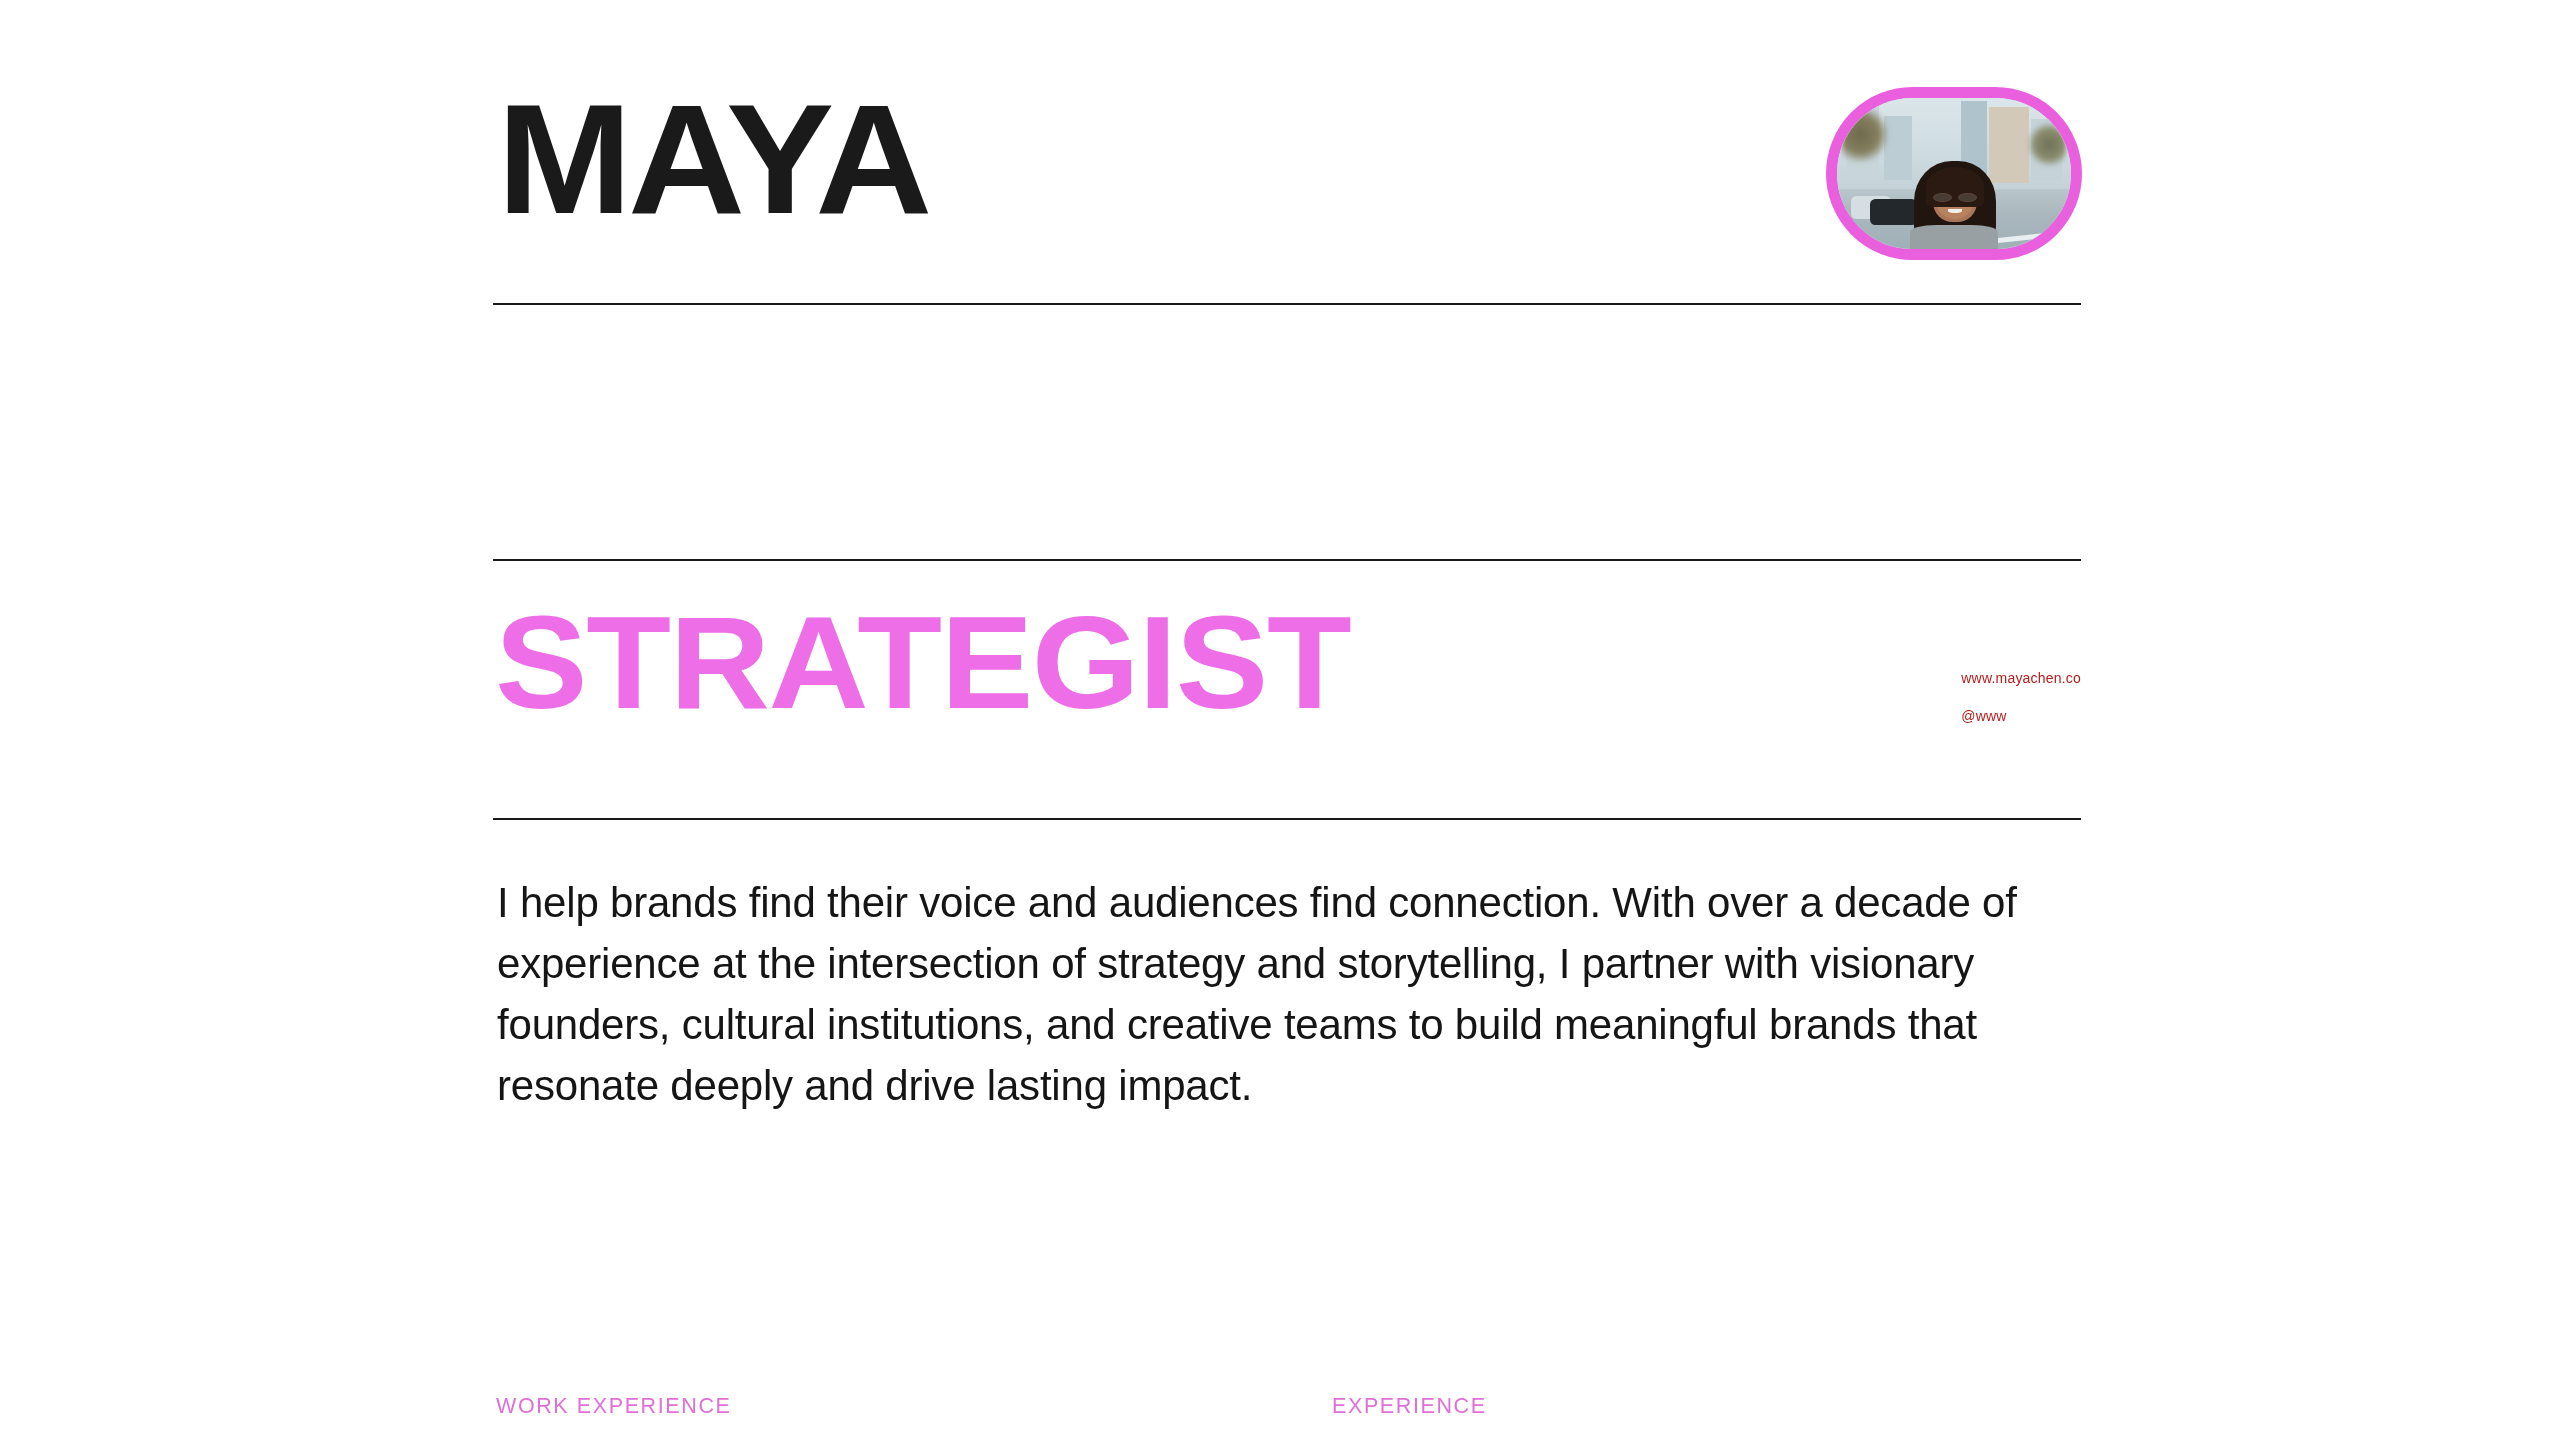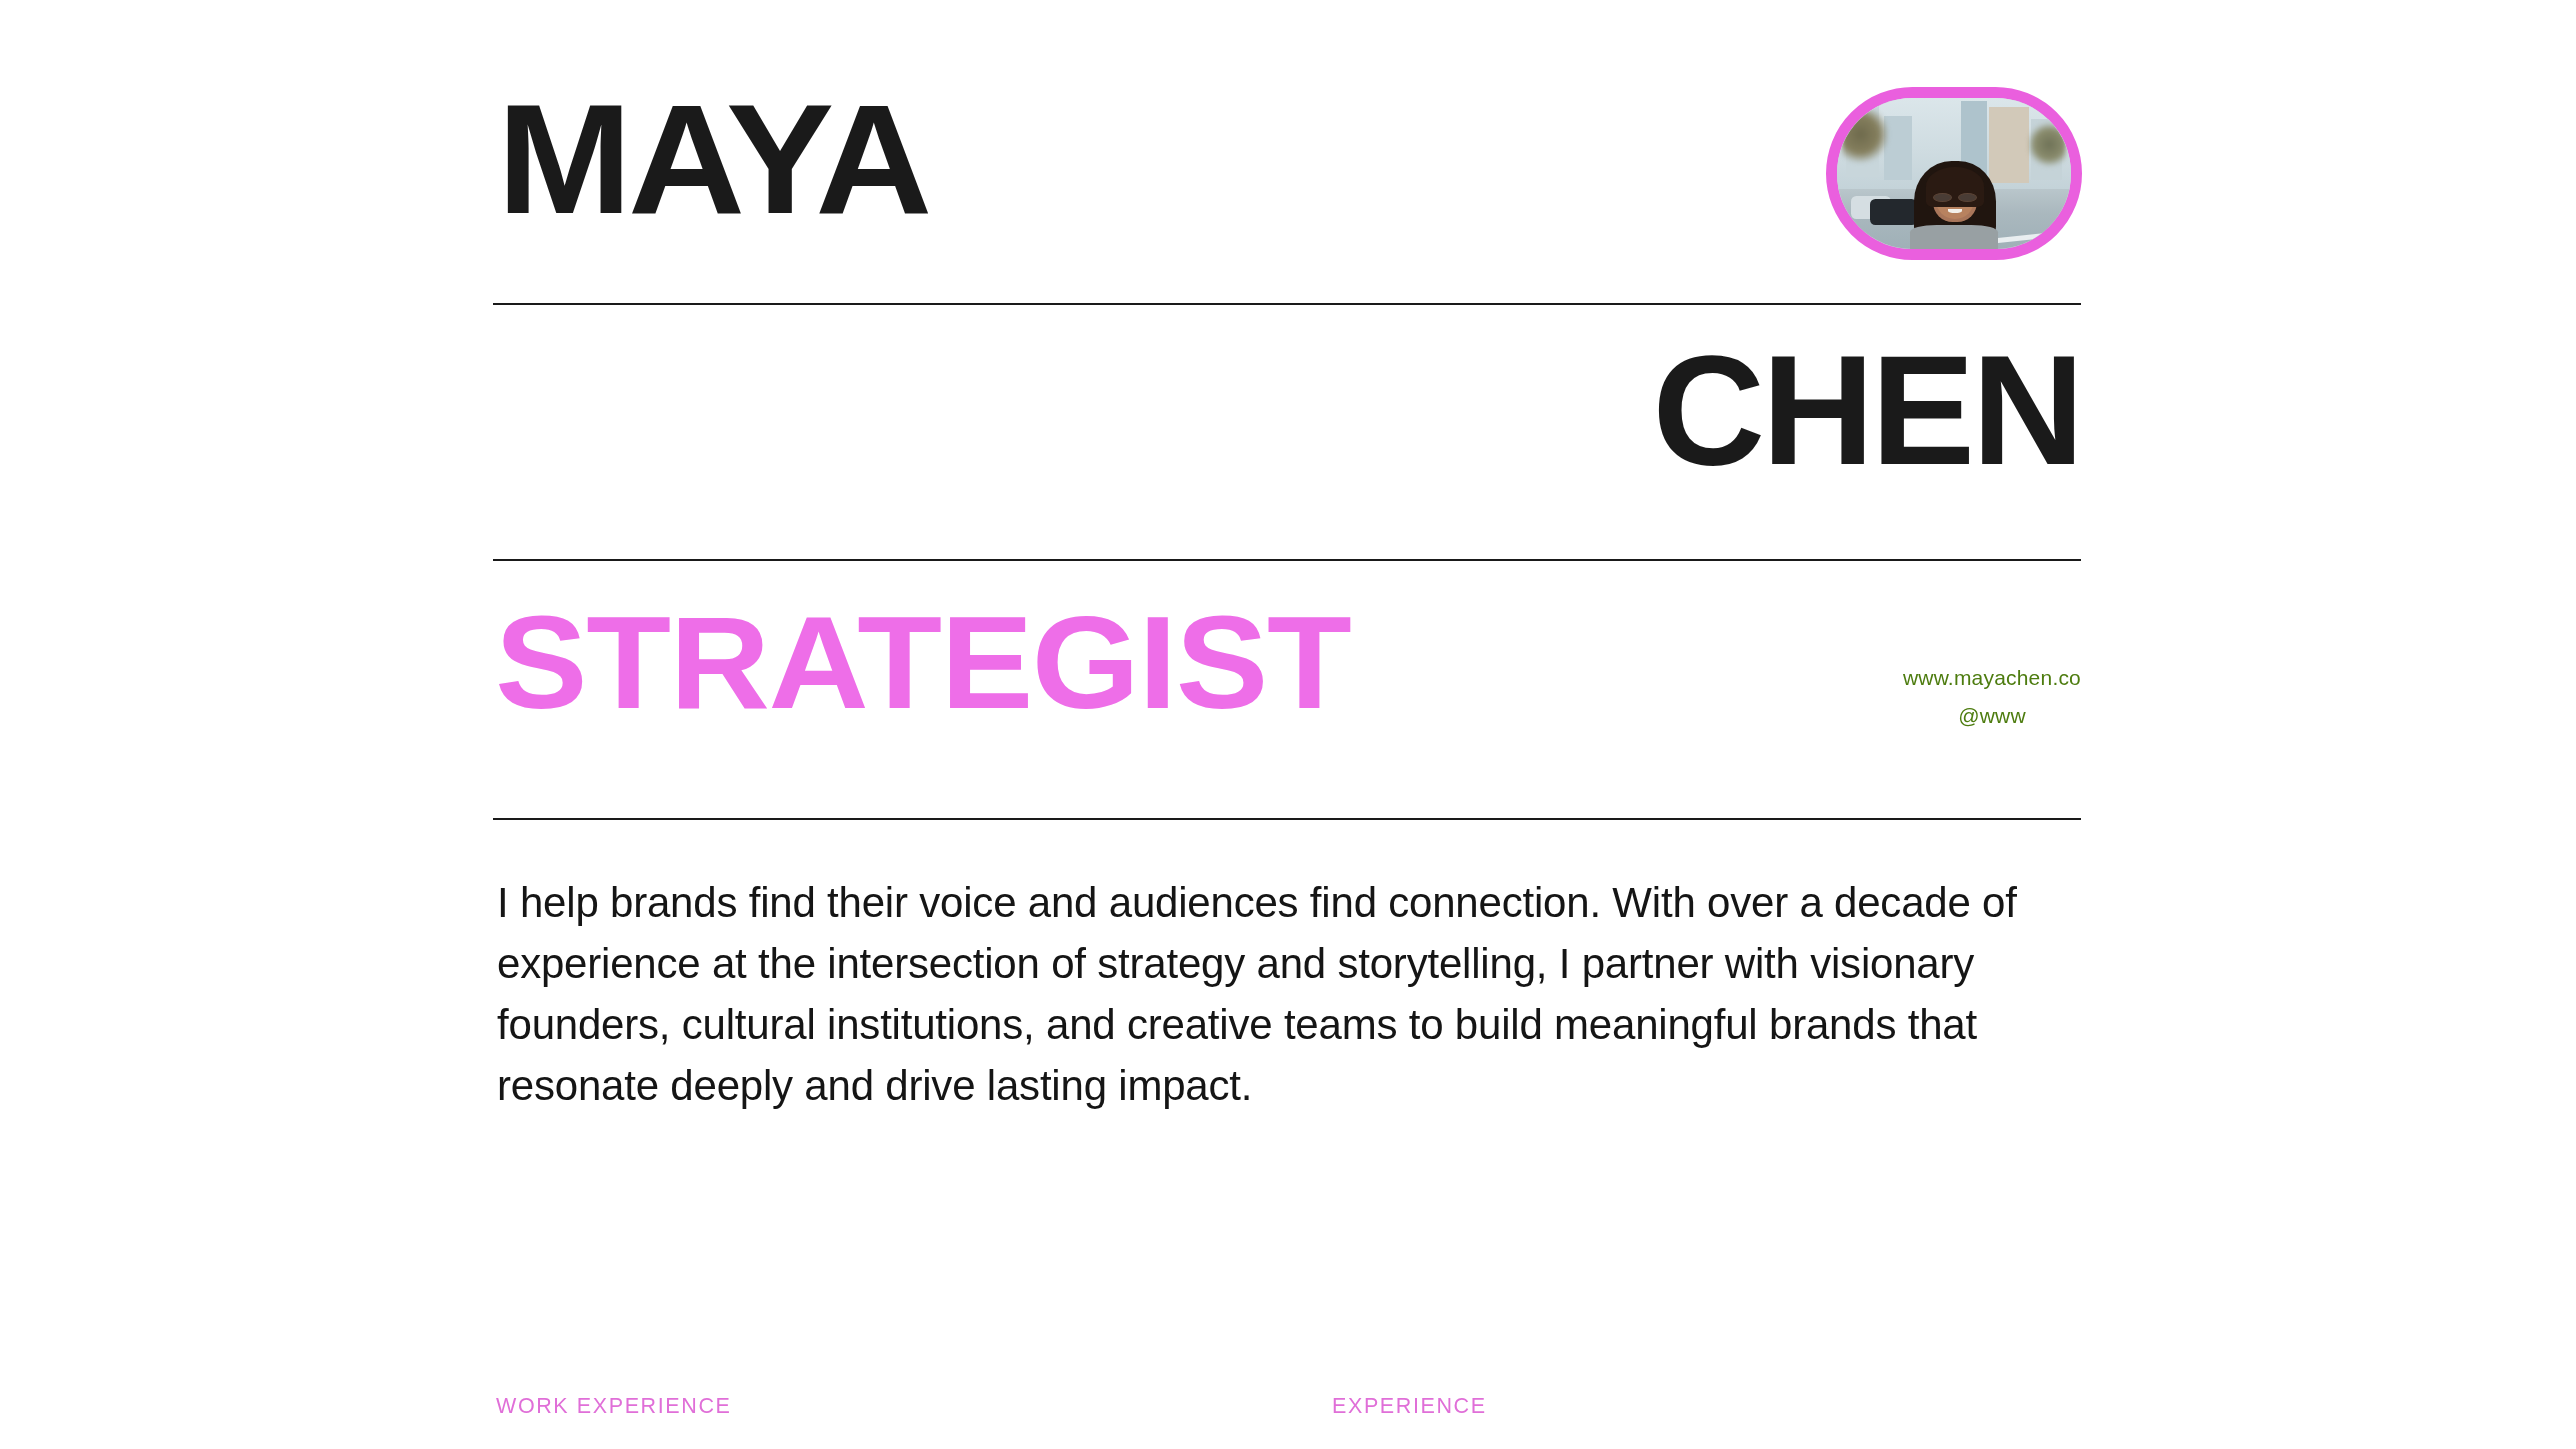--- a/index.html
+++ b/index.html
@@ -177,24 +177,24 @@
     color: #ee6ee8;
     transform: scaleX(1.06);
     transform-origin: left center;
     white-space: nowrap;
   }
 
   .links {
     position: absolute;
     right: 495px;
     top: 659px;
-    text-align: center;
-    font-size: 21px;
+    text-align: left;
+    font-size: 14px;
     line-height: 38px;
-    color: #4d7c0f;
+    color: #b91c1c;
     letter-spacing: 0.2px;
   }
   .links div { white-space: nowrap; }
 
   
   .summary {
     position: absolute;
     left: 497px;
     top: 872px;
     width: 1590px;
@@ -248,21 +248,20 @@
         <div class="ph-lens r"></div>
       </div>
       <div class="ph-smile"></div>
       <div class="ph-body"></div>
     </div>
   </div>
 
   <div class="rule rule-1"></div>
 
 
-  <div class="name-last">CHEN</div>
 
   <div class="rule rule-2"></div>
 
   <div class="role">STRATEGIST</div>
 
   <div class="links">
     <div>www.mayachen.co</div>
     <div>@www</div>
   </div>
 

